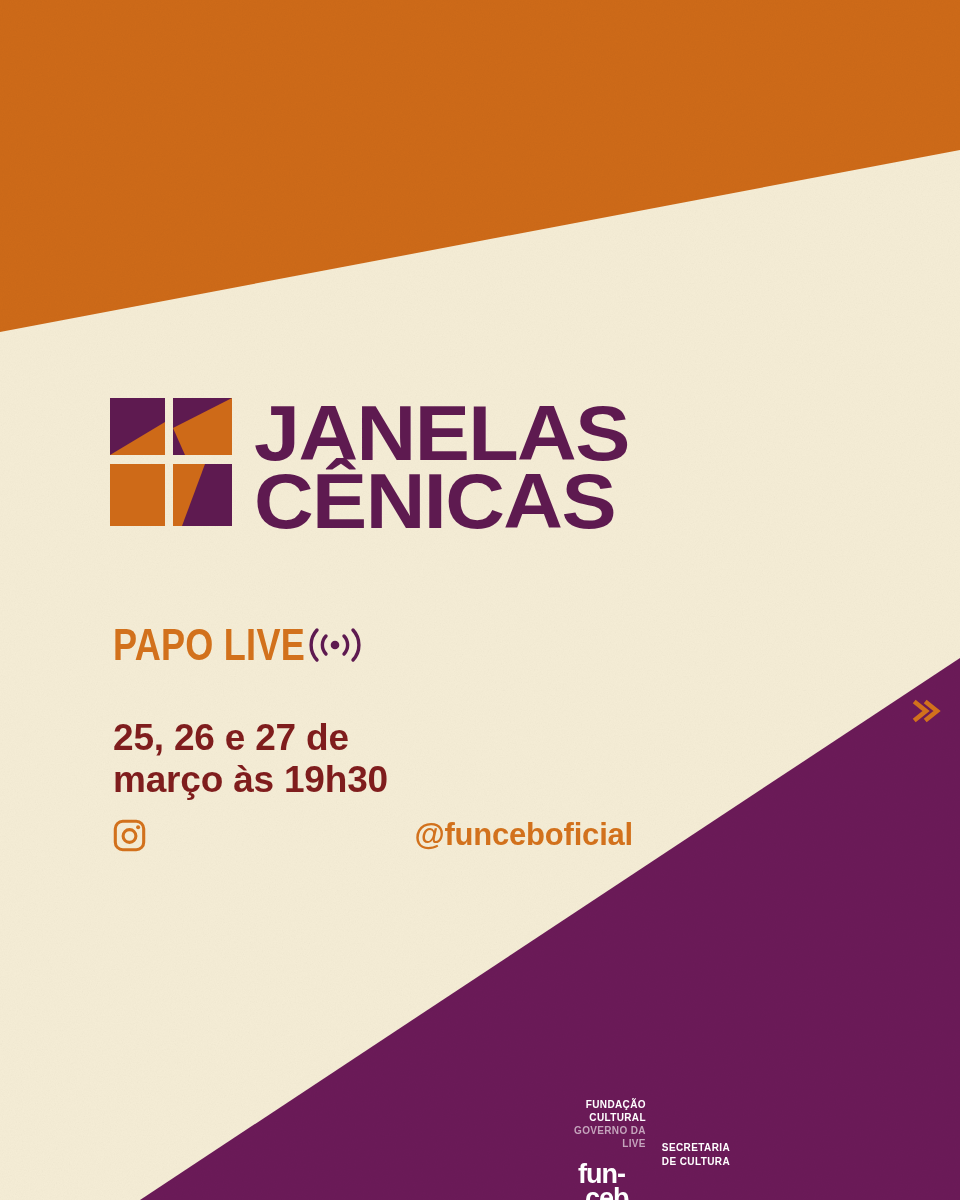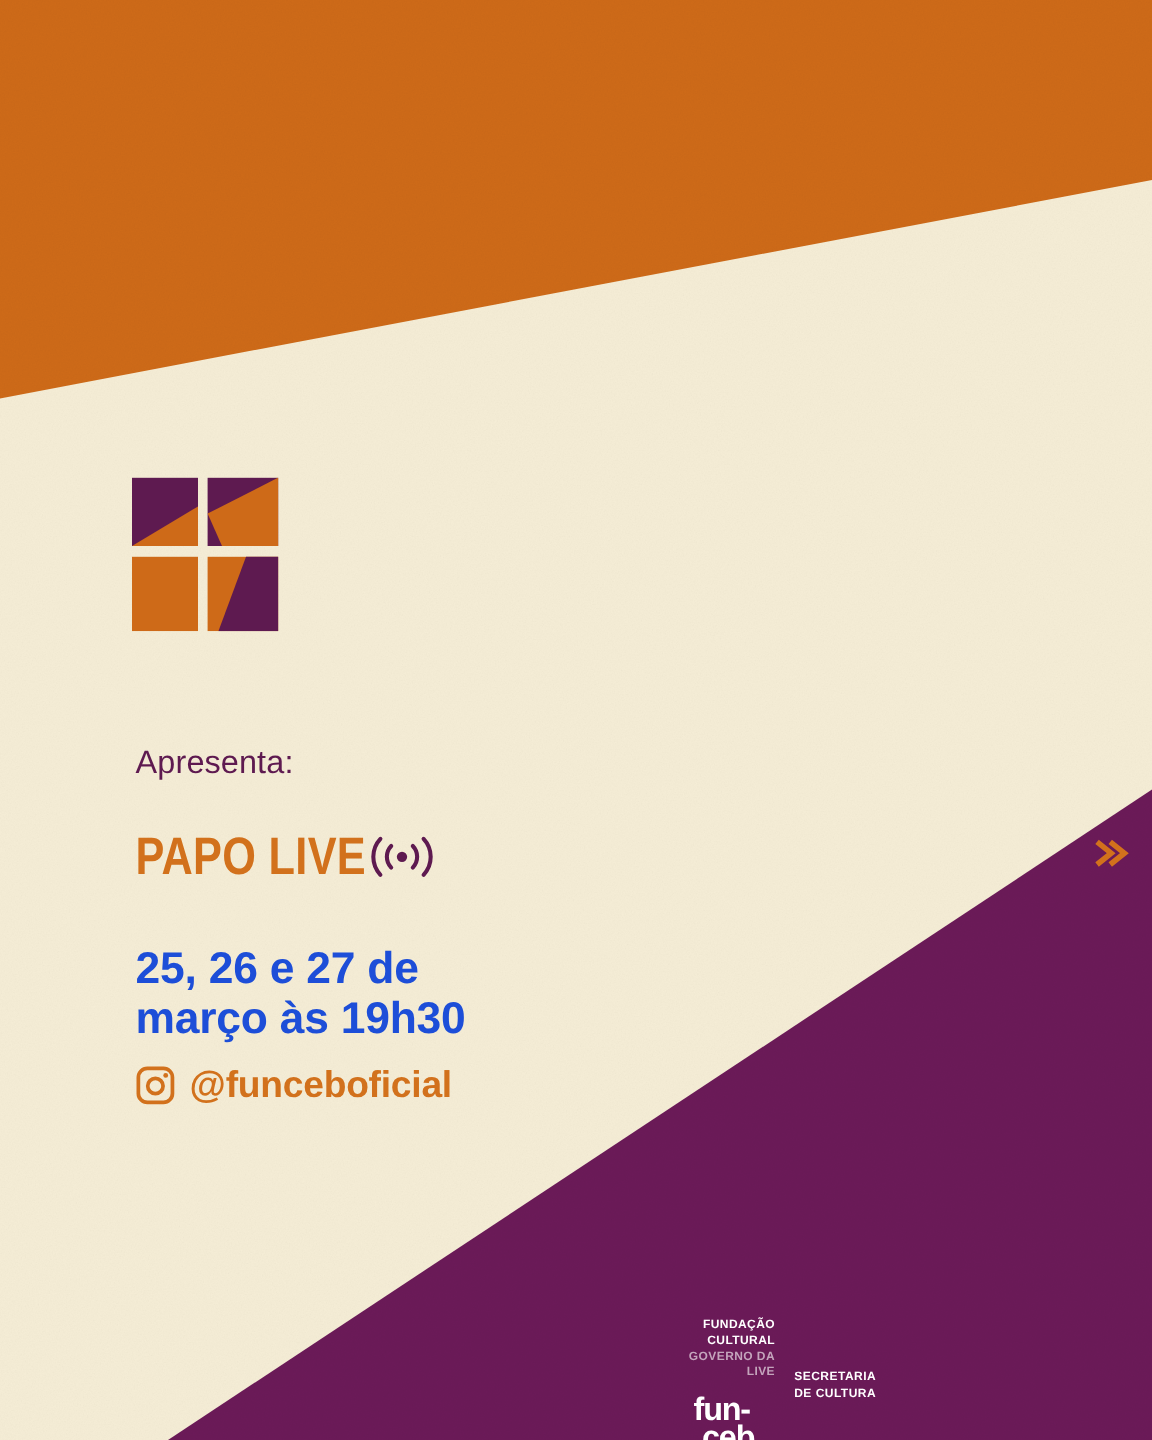--- a/index.html
+++ b/index.html
@@ -93,31 +93,32 @@
     letter-spacing:0.3px;
     transform:scaleX(0.82);
     transform-origin:left center;
     white-space:nowrap;
   }
   .live-icon { width:58px; height:48px; display:block; margin-left:-58px; }
 
   .date-line {
     font-size:37px;
     font-weight:700;
-    color:#1d4ed8;
+    color:#7f1d1d;
     line-height:1.14;
     letter-spacing:-0.2px;
     white-space:nowrap;
   }
 
   .handle-row {
     display:flex;
     align-items:center;
     gap:12px;
     margin-top:16px;
+    justify-content:space-between;
   }
   .ig-icon { width:33px; height:33px; display:block; flex:0 0 auto; }
   .handle {
     font-size:31px;
     font-weight:700;
     color:#D2711C;
     letter-spacing:-0.2px;
   }
 
   
@@ -195,25 +196,28 @@
 
       <rect x="63" y="0" width="59" height="57" fill="#5E1A50"></rect>
       <polygon points="63,30 122,0 122,57 75,57" fill="#CE6A18"></polygon>
 
       <rect x="0" y="66" width="55" height="62" fill="#CE6A18"></rect>
 
       <rect x="63" y="66" width="59" height="62" fill="#CE6A18"></rect>
       <polygon points="95,66 122,66 122,128 72,128" fill="#5E1A50"></polygon>
     </svg>
 
+    <div class="logo-words">
+      <span class="line1">JANELAS</span>
+      <span class="line2">CÊNICAS</span>
+    </div>
   </div>
 
   <div class="copy">
 
-    <div class="apresenta">Apresenta:</div>
 
     <div class="papo-row">
       <div class="papo-live">PAPO LIVE</div>
       <svg class="live-icon" viewBox="0 0 58 48" xmlns="http://www.w3.org/2000/svg">
         <g fill="none" stroke="#5E1A50" stroke-width="3.4" stroke-linecap="round">
           <path d="M20 15 A 13 13 0 0 0 20 33"></path>
           <path d="M11 9 A 22 22 0 0 0 11 39"></path>
           <path d="M38 15 A 13 13 0 0 1 38 33"></path>
           <path d="M47 9 A 22 22 0 0 1 47 39"></path>
         </g>

